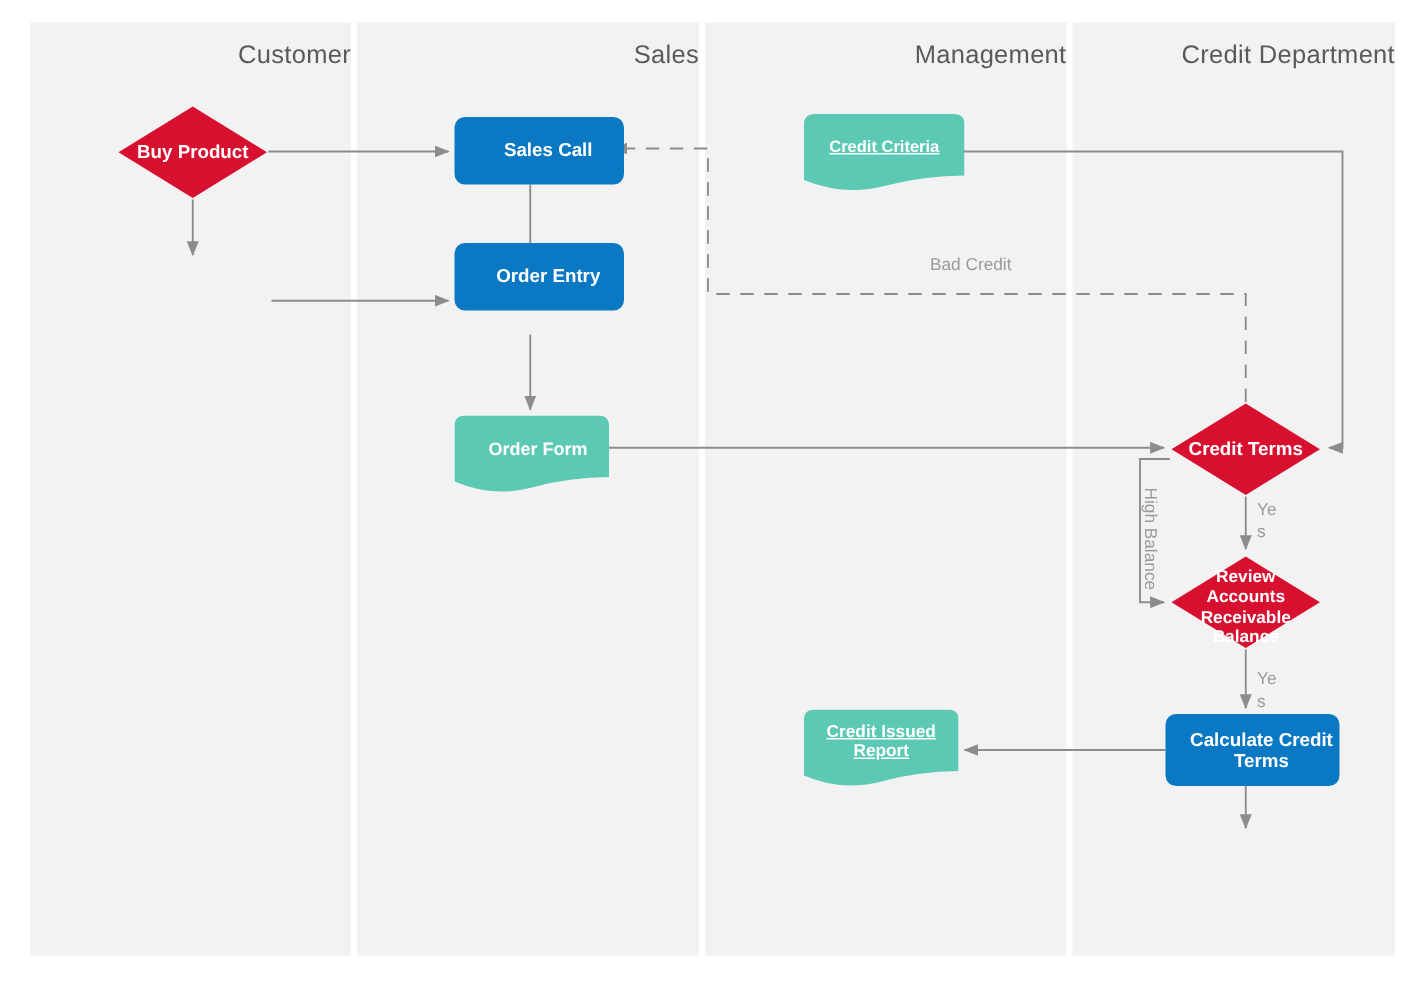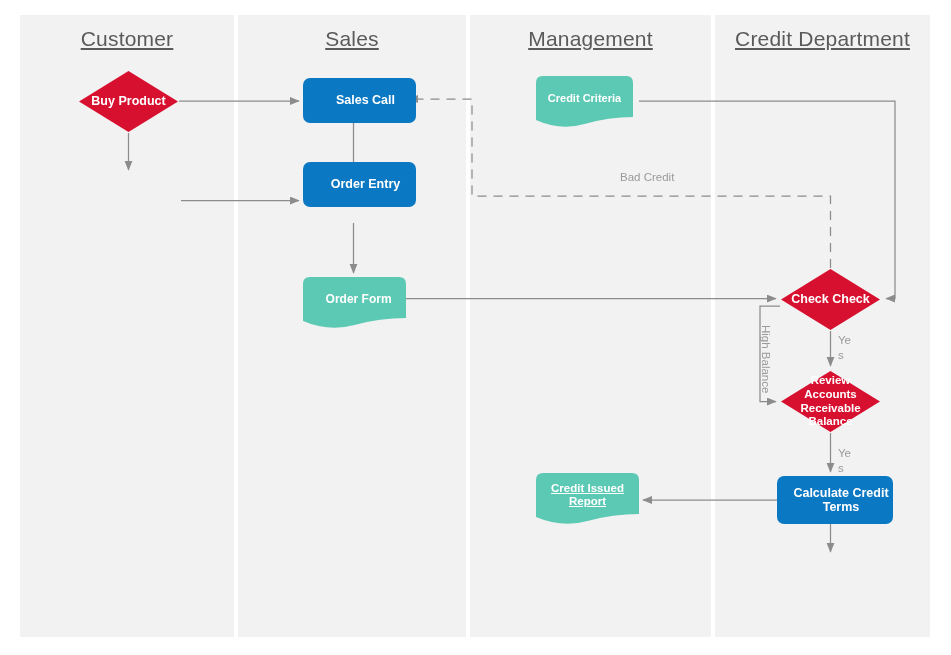--- a/index.html
+++ b/index.html
@@ -1,20 +1,20 @@
 <!DOCTYPE html>
 <html><head>
 <meta charset="utf-8">
 <style>
   html,body{margin:0;padding:0;background:#ffffff;}
   body{width:951px;height:655px;overflow:hidden;font-family:"Liberation Sans",sans-serif;}
   #canvas{position:relative;width:951px;height:655px;background:#ffffff;}
   .lane{position:absolute;background:#f2f2f2;}
-  .lane-title{position:absolute;top:12px;left:0;width:100%;text-align:center;
-    font-size:21px;color:#5a5a5a;font-family:"Liberation Sans",sans-serif;letter-spacing:.2px;text-decoration:underline;}
+  .lane-title{position:absolute;top:12px;left:0;width:100%;text-align:right;
+    font-size:17px;color:#5a5a5a;font-family:"Liberation Sans",sans-serif;letter-spacing:.2px;}
   svg.edges{position:absolute;left:0;top:0;width:951px;height:655px;overflow:visible;}
   .node{position:absolute;display:flex;align-items:center;justify-content:center;
     text-align:center;color:#ffffff;font-weight:bold;line-height:1.15;}
   .process{background:#0b78c3;border-radius:7px;font-size:12.5px;padding-left:12px;}
   .decision{font-size:12.5px;}
   .decision .dlabel{position:relative;z-index:2;width:118%;}
   .diamond-bg{position:absolute;left:0;top:0;width:100%;height:100%;z-index:1;}
   .docshape{font-size:12px;}
   .doc-bg{position:absolute;left:0;top:0;width:100%;height:100%;z-index:1;}
   .doc-label{position:relative;z-index:2;width:92%;}
@@ -103,45 +103,45 @@
   </div>
 
   <div class="node docshape" style="left:303px;top:277px;width:103px;height:53px;justify-content:flex-end;">
     <svg class="doc-bg" viewBox="0 0 103 53" preserveAspectRatio="none">
       <path d="M0,7 Q0,0 7,0 L96,0 Q103,0 103,7 L103,41
                Q77,41 51.5,48 Q26,55 0,44 Z" fill="#5cc9b4"></path>
     </svg>
     <span class="doc-label" style="margin-bottom:8px;">Order Form</span>
   </div>
 
-  <div class="node docshape" style="left:536px;top:76px;width:97px;height:53px;font-size:11px;">
+  <div class="node docshape" style="left:536px;top:76px;width:107px;height:53px;font-size:11px;text-decoration:underline;">
     <svg class="doc-bg" viewBox="0 0 103 53" preserveAspectRatio="none">
       <path d="M0,7 Q0,0 7,0 L96,0 Q103,0 103,7 L103,41
                Q77,41 51.5,48 Q26,55 0,44 Z" fill="#5cc9b4"></path>
     </svg>
     <span class="doc-label" style="margin-bottom:9px;">Credit Criteria</span>
   </div>
 
   <div class="node docshape" style="left:536px;top:473px;width:103px;height:53px;font-size:11.5px;text-decoration:underline;">
     <svg class="doc-bg" viewBox="0 0 103 53" preserveAspectRatio="none">
       <path d="M0,7 Q0,0 7,0 L96,0 Q103,0 103,7 L103,41
                Q77,41 51.5,48 Q26,55 0,44 Z" fill="#5cc9b4"></path>
     </svg>
     <span class="doc-label" style="margin-bottom:9px;white-space:pre-line;">Credit Issued
 Report</span>
   </div>
 
   <div class="node decision" style="left:780px;top:268px;width:101px;height:63px;">
     <svg class="diamond-bg" viewBox="0 0 101 63" preserveAspectRatio="none">
       <path d="M50.5,1 L100,31.5 L50.5,62 L1,31.5 Z" fill="#d81030"></path>
     </svg>
-    <span class="dlabel">Check Check</span>
+    <span class="dlabel">Credit Terms</span>
   </div>
 
-  <div class="node decision" style="left:780px;top:370px;width:101px;height:63px;">
+  <div class="node decision" style="left:780px;top:370px;width:101px;height:63px;align-items:flex-end;">
     <svg class="diamond-bg" viewBox="0 0 101 63" preserveAspectRatio="none">
       <path d="M50.5,1 L100,31.5 L50.5,62 L1,31.5 Z" fill="#d81030"></path>
     </svg>
     <span class="dlabel" style="white-space:pre-line;line-height:1.18;font-size:11.5px;">Review
 Accounts
 Receivable
 Balance</span>
   </div>
 
   <div class="node process" style="left:777px;top:476px;width:104px;height:48px;">

